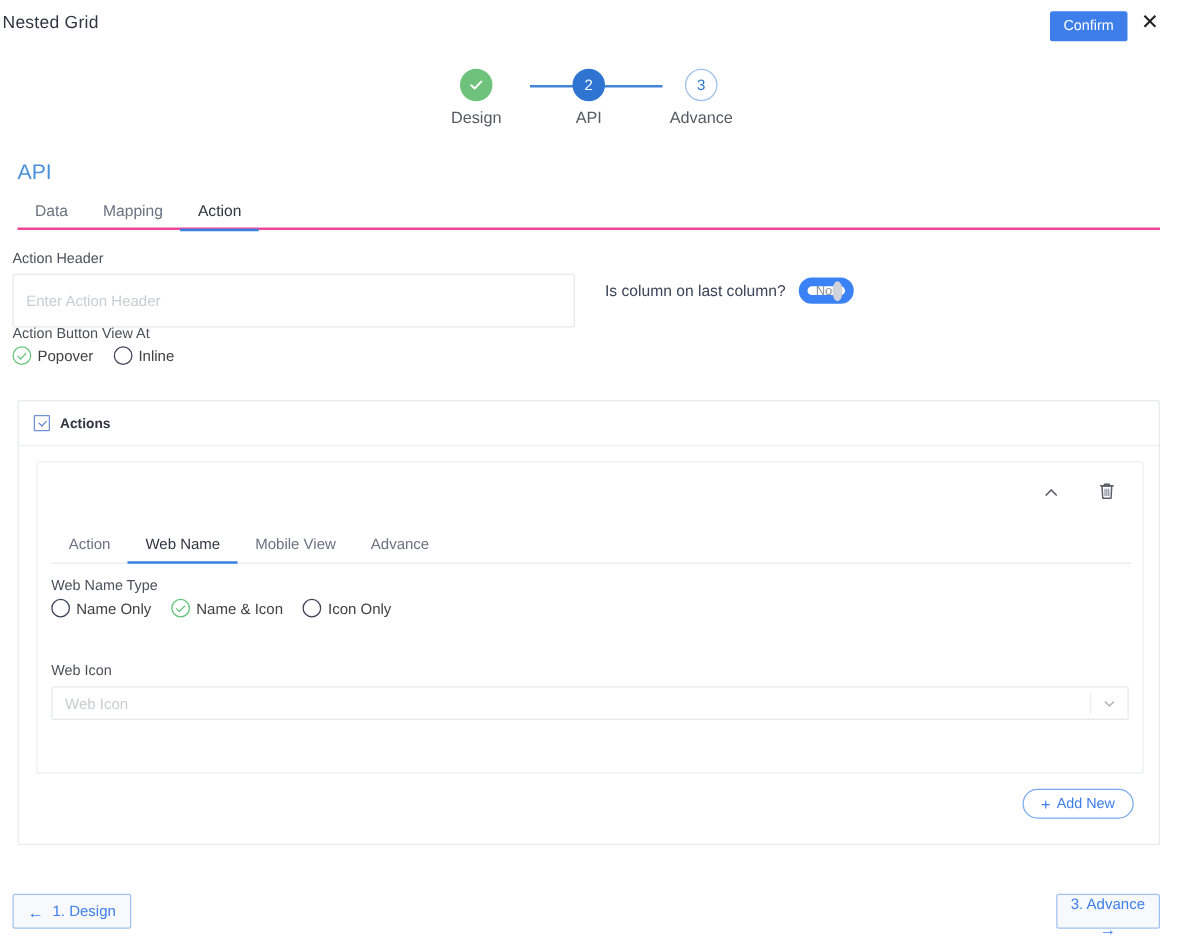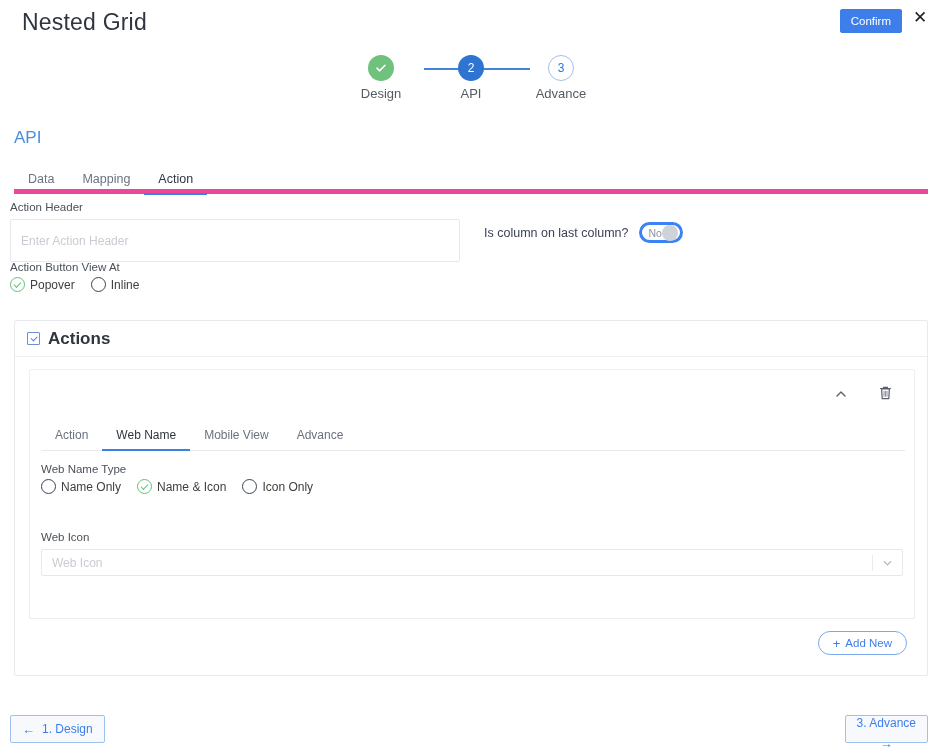--- a/index.html
+++ b/index.html
@@ -12,22 +12,22 @@
     color: #3c4257;
     overflow: hidden;
   }
   .page { position: relative; width: 942px; height: 755px; background:#fff; }
 
   
   .topbar {
     position: absolute; left: 0; top: 0; width: 942px; height: 46px;
   }
   .page-title {
-    position: absolute; left: 22px; top: 9px;
-    font-size: 23px; font-weight: 400; color: #2f3640; letter-spacing: .2px;
+    position: absolute; left: 2px; top: 9px;
+    font-size: 14px; font-weight: 400; color: #2f3640; letter-spacing: .2px;
   }
   .confirm-btn {
     position: absolute; right: 40px; top: 9px;
     background: #3d7eea; color: #fff; border: 1px solid #3d7eea;
     border-radius: 2px; font-size: 11.5px; font-family: "Liberation Sans", sans-serif;
     padding: 4px 10px; cursor: pointer; line-height: 14px;
   }
   .close-btn {
     position: absolute; right: 12px; top: 8px;
     width: 20px; height: 20px; border: none; background: none; cursor: pointer;
@@ -57,22 +57,22 @@
   .conn-2 { left: 478px; width: 52px; }
   .check-glyph { display:block; width:12px; height:12px; }
 
   
   .section-title {
     position: absolute; left: 14px; top: 128px;
     font-size: 17px; color: #4a90d9; font-weight: 400;
   }
   .tabs-outer {
     position: absolute; left: 14px; top: 157px; width: 914px; height: 27px;
-    border-bottom: 5px solid #ec4899;
-    display: flex; align-items: flex-start; margin-top: 10px;
+    border-bottom: 2px solid #ec4899;
+    display: flex; align-items: flex-start;
   }
   .tab {
     font-size: 12.5px; color: #6b7280; padding: 5px 14px 7px 14px;
     cursor: pointer; background: transparent; border: none;
     font-family: "Liberation Sans", sans-serif; position: relative; top: 0;
   }
   .tab.active { color: #2f3640; border-bottom: 2px solid #3b82e0; }
 
   
   .lbl {
@@ -84,21 +84,21 @@
     background: #fff; font-size: 12px; padding: 0 10px; color: #3c4257;
     font-family: "Liberation Sans", sans-serif; margin-top: 6px; display:block;
   }
   .txt-input::placeholder { color: #c9ccd2; }
 
   .toggle-wrap {
     position: absolute; left: 484px; top: 222px; display: flex; align-items: center; gap: 10px;
   }
   .toggle-label { font-size: 12.5px; color: #3c4257; }
   .toggle {
-    width: 44px; height: 21px; border-radius: 11px; border: 3px solid #3b82f6;
+    width: 44px; height: 21px; border-radius: 11px; border: 7px solid #3b82f6;
     background: #fff; display: flex; align-items: center; justify-content: space-between;
     padding: 0 2px 0 7px; cursor: pointer;
   }
   .toggle-text { font-size: 10.5px; color: #8d929b; }
   .toggle-knob { width: 16px; height: 16px; border-radius: 50%; background: #cfd2d8; }
 
   .radios-top { position: absolute; left: 10px; top: 261px; }
   .radio-row { display: flex; align-items: center; gap: 16px; margin-top: 4px; }
   .radio-item { display: flex; align-items: center; gap: 5px; cursor: pointer; }
   .radio-txt { font-size: 12px; color: #404040; }
@@ -122,21 +122,21 @@
   }
   .chk {
     width: 13px; height: 13px; border: 1px solid #6f8fd6; border-radius: 1px;
     background: #fff; position: relative; display: block; cursor: pointer;
   }
   .chk::after {
     content: ""; position: absolute; left: 3px; top: 3.2px;
     width: 5px; height: 2.5px; border-left: 1.4px solid #5a7fd0; border-bottom: 1.4px solid #5a7fd0;
     transform: rotate(-45deg);
   }
-  .card-outer-title { font-size: 17px; font-weight: bold; color: #2f3640; }
+  .card-outer-title { font-size: 11px; font-weight: bold; color: #2f3640; }
 
   
   .card-inner {
     position: absolute; left: 14px; top: 48px; width: 886px; height: 250px;
     border: 1px solid #eceef1; border-radius: 2px; background: #fff;
   }
   .inner-head {
     height: 49px; position: relative;
   }
   .icon-btn {

